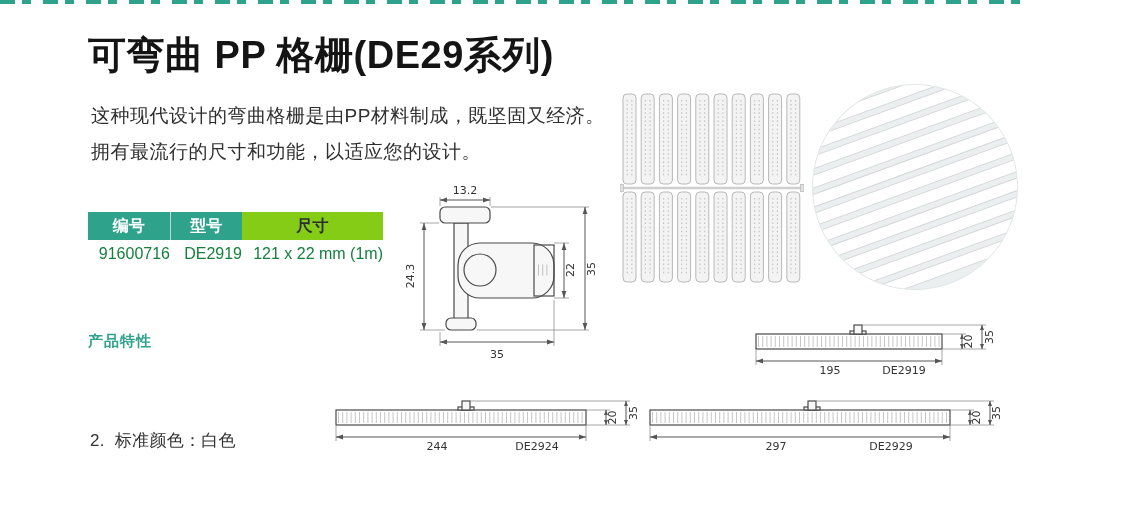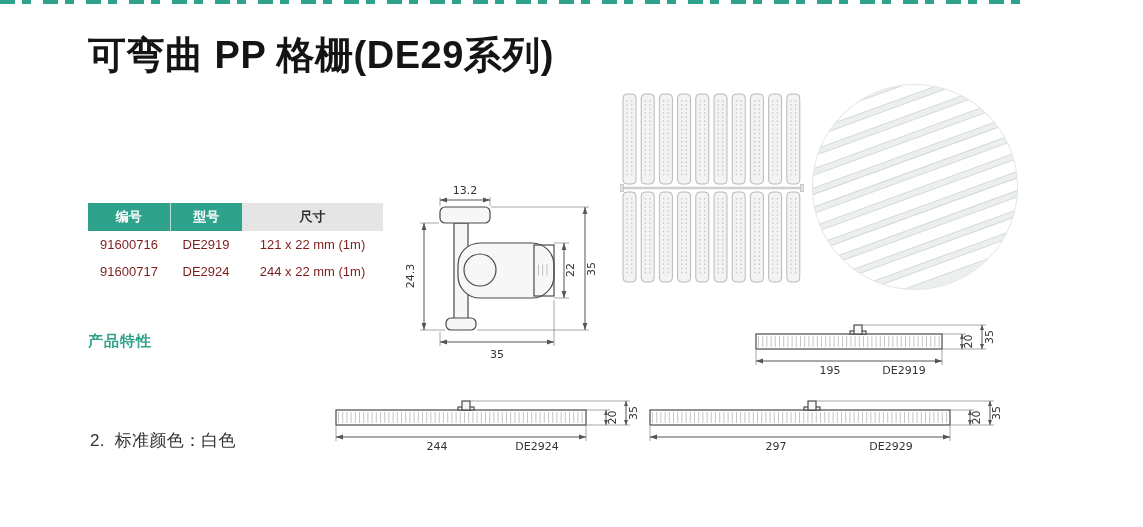--- a/index.html
+++ b/index.html
@@ -3,26 +3,26 @@
 <meta charset="utf-8">
 <style>
   *{margin:0;padding:0;box-sizing:border-box}
   html,body{background:#ffffff}
   .page{position:relative;width:1021px;height:527px;background:#fff;overflow:hidden;
         font-family:"Liberation Sans","DejaVu Sans",sans-serif;color:#2e2e2e}
   .top-border{position:absolute;top:0;left:0;width:100%;height:4px;
         background:repeating-linear-gradient(90deg,#2fa28c 0 15px,transparent 15px 22px,#2fa28c 22px 31px,transparent 31px 43px)}
   .title{position:absolute;left:88px;top:30px;font-size:38px;font-weight:bold;color:#141414;letter-spacing:.5px}
   .desc{position:absolute;left:91px;top:98px;font-size:19px;line-height:36px;color:#2f2f2f;letter-spacing:.5px}
-  .spec-table{position:absolute;left:88px;top:203px;border-collapse:collapse;font-size:13px}
+  .spec-table{position:absolute;left:88px;top:212px;border-collapse:collapse;font-size:16px}
   .spec-table th{height:28px;font-weight:bold;text-align:center}
   .th-green{background:#2fa28c;color:#fff;width:82px}
   .th-green.mid{border-left:1px solid rgba(255,255,255,.65);width:72px}
-  .th-gray{background:#e5e5e5;color:#2d2d2d;width:141px}
-  .spec-table td{height:27px;text-align:center;color:#7f1d1d}
+  .th-gray{background:#84cc16;color:#2d2d2d;width:141px}
+  .spec-table td{height:27px;text-align:right;color:#15803d}
   .features-heading{position:absolute;left:88px;top:332px;font-size:15px;font-weight:bold;color:#2fa28c;letter-spacing:1px}
   .features-list{position:absolute;left:90px;top:368px;list-style:none;font-size:17px;line-height:29px;color:#333;white-space:pre-wrap;letter-spacing:.3px}
   .drawing{position:absolute}
   .cross-section{left:396px;top:184px}
   .grating{left:620px;top:90px}
   .photo{position:absolute;left:812px;top:84px;width:206px;height:206px;border-radius:50%;
          overflow:hidden;background:#eceff0;border:1px solid #e3e6e6}
   .profile-a{left:752px;top:312px}
   .profile-b{left:332px;top:388px}
   .profile-c{left:646px;top:388px}
@@ -39,41 +39,37 @@
 </head>
 <body>
 
 <div class="page">
 
   <div class="top-border"></div>
 
   <h1 class="title">可弯曲 PP 格栅(DE29系列)</h1>
 
   <p class="desc">
-    <br>
+    <span>这种现代设计的弯曲格栅是由PP材料制成，既坚固又经济。</span><br>
+    <span>拥有最流行的尺寸和功能，以适应您的设计。</span>
   </p>
 
   <table class="spec-table">
     <thead>
       <tr>
         <th class="th-green">编号</th>
         <th class="th-green mid">型号</th>
         <th class="th-gray">尺寸</th>
       </tr>
     </thead>
     <tbody>
       <tr>
         <td>91600716</td>
         <td>DE2919</td>
         <td>121 x 22 mm (1m)</td>
-      </tr>
-      <tr>
-        <td>91600717</td>
-        <td>DE2924</td>
-        <td>244 x 22 mm (1m)</td>
       </tr>
     </tbody>
   </table>
 
   <h2 class="features-heading">产品特性</h2>
 
   <ul class="features-list">
     <li>2.  标准颜色：白色</li>
     
     

